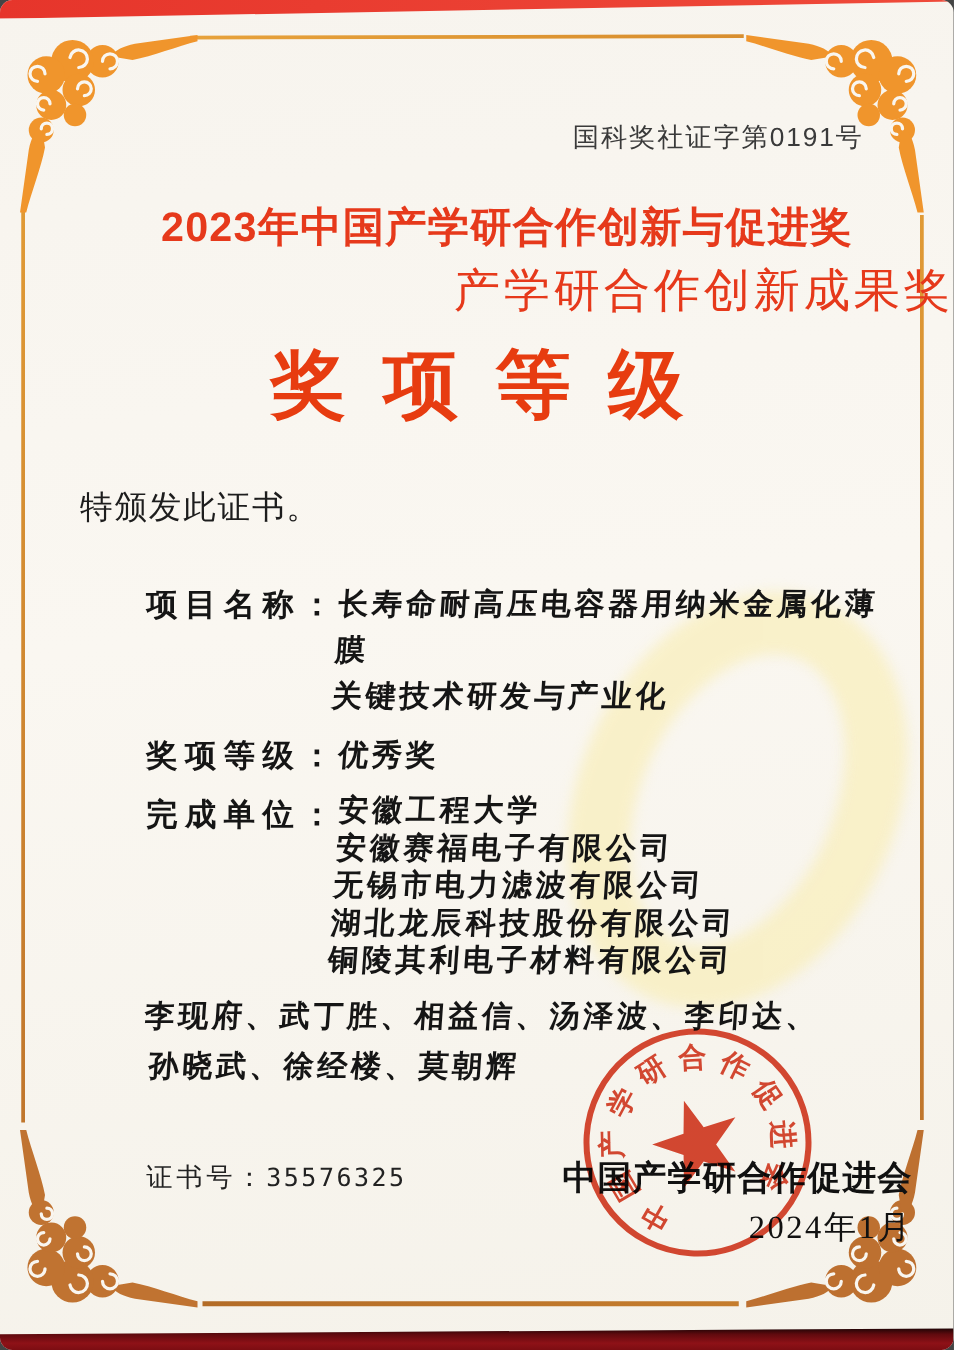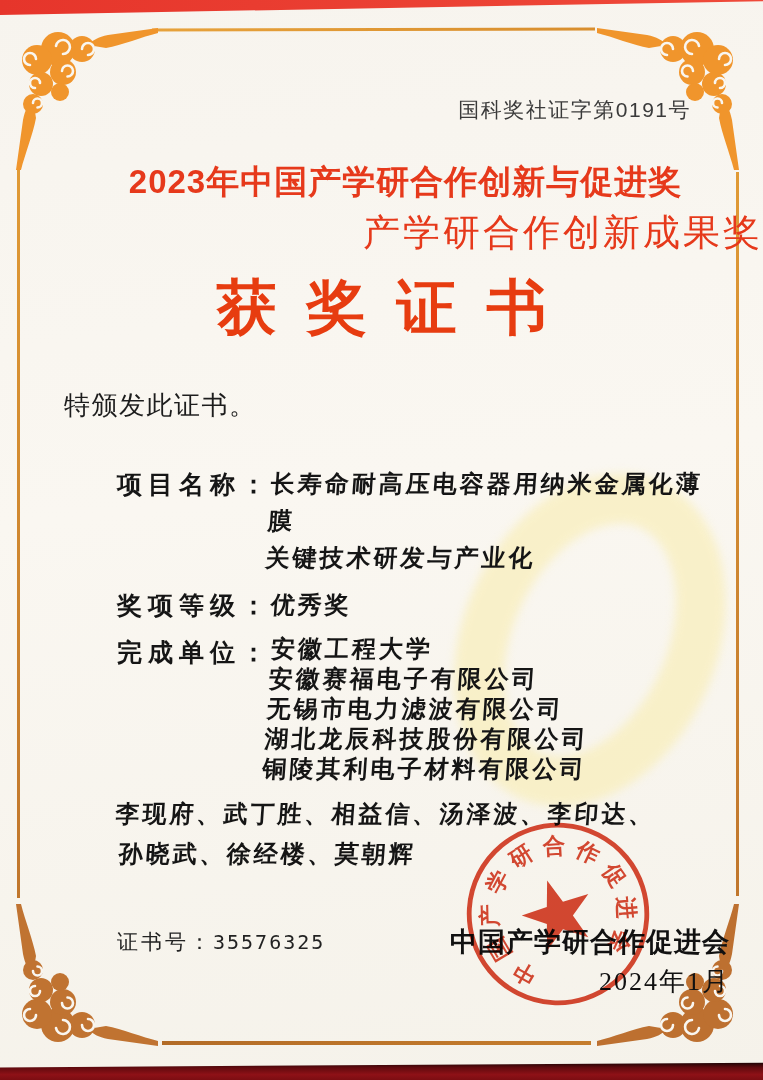--- a/index.html
+++ b/index.html
@@ -1,20 +1,21 @@
 <!DOCTYPE html>
 <html><head>
 <meta charset="utf-8">
 <style>
   html,body{margin:0;padding:0;background:#444;}
   .page{
     position:relative;width:763px;height:1080px;margin:0 auto;
     background:linear-gradient(173deg,#f7f4ee 0%,#faf7f1 45%,#f5f2ea 100%);
     overflow:hidden;
     font-family:"Liberation Serif", serif;
+    border-radius:10px;
   }
   
   .red-wedge-top{position:absolute;top:0;left:0;width:100%;height:15px;
     background:linear-gradient(to right,#e6352b,#ef4a3a);
     clip-path:polygon(0 0,100% 0,100% 8%,0 100%);}
   .red-strip-bottom{position:absolute;top:1062px;left:0;width:100%;height:18px;
     background:linear-gradient(to bottom,#150304 0%,#5f0a0e 30%,#8e1117 70%,#7c0d12 100%);
     clip-path:polygon(0 30%,100% 4%,100% 100%,0 100%);}
 
   
@@ -183,21 +184,21 @@
         <path d="M30 61 a5 5 0 1 0 -5 5"></path>
         <path d="M23 81 a4.5 4.5 0 1 1 4.5 4.5"></path>
       </g>
     </svg>
   </div>
 
   <div class="issue-no">国科奖社证字第0191号</div>
 
   <div class="title1">2023年中国产学研合作创新与促进奖</div>
   <div class="title2">产学研合作创新成果奖</div>
-  <div class="cert-title">获奖证书</div>
+  <div class="cert-title">奖项等级</div>
 
   <div class="body-text">
     <span>特颁发此证书。</span>
   </div>
 
   <div class="fields">
     <div class="frow">
       <span class="flabel">项目名称：</span>
       <div class="fvalue">
         <div>长寿命耐高压电容器用纳米金属化薄膜</div>

